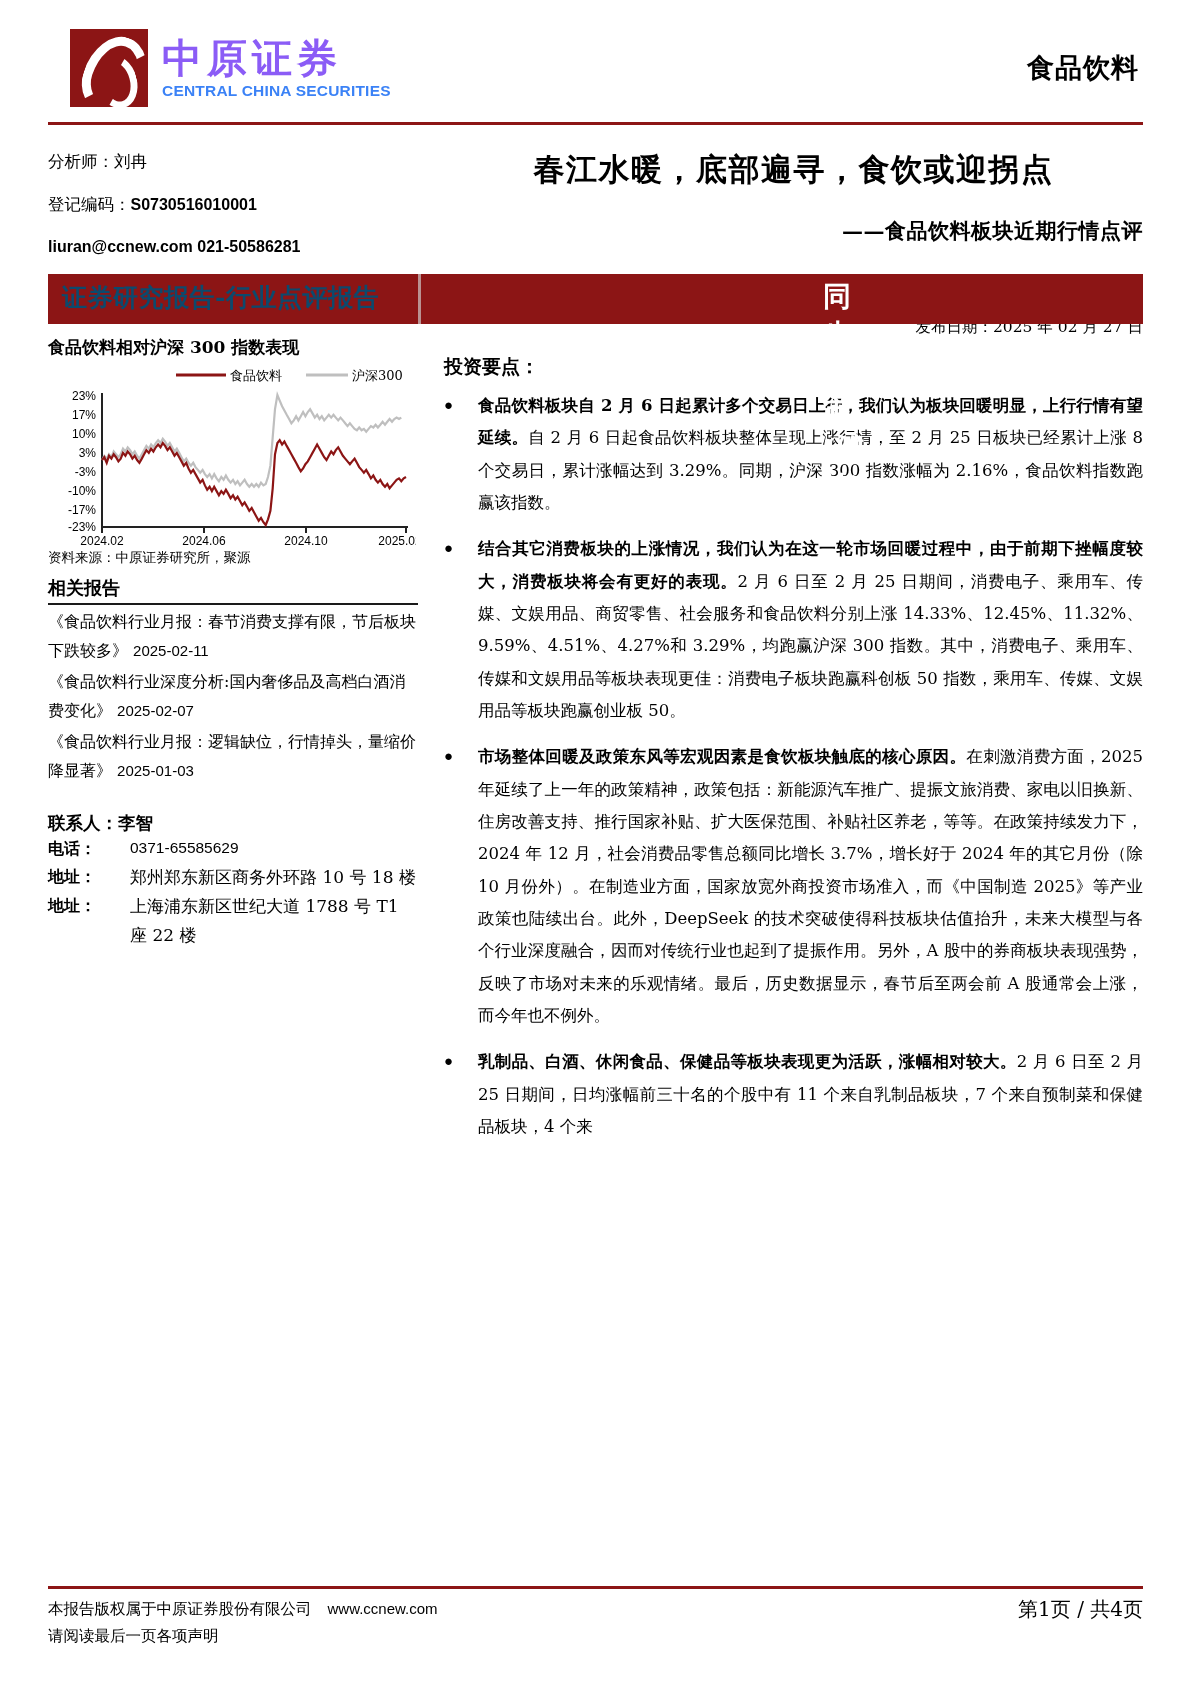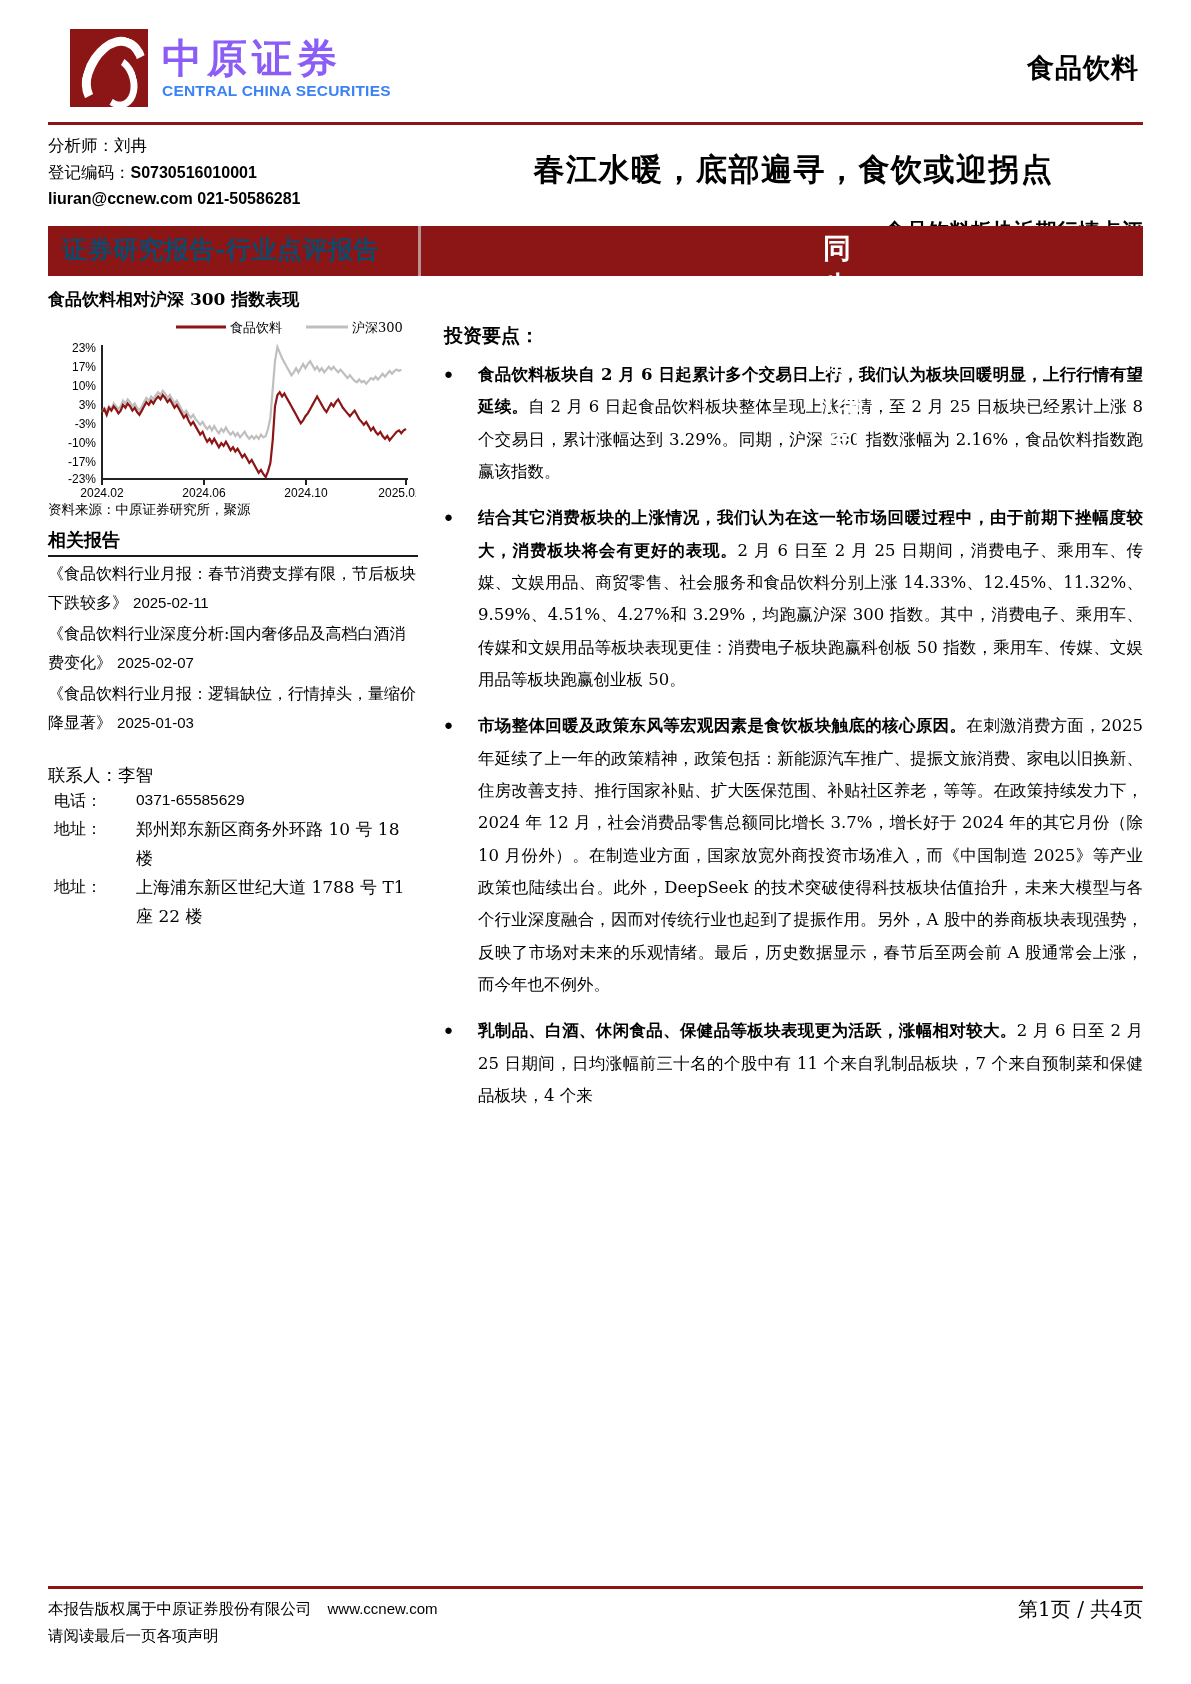--- a/index.html
+++ b/index.html
@@ -114,20 +114,21 @@
     flex: 1;
     padding-left: 18px;
     box-sizing: border-box;
   }
 
   
   .analyst-line {
     font-size: 16.5px;
     line-height: 1.62;
     font-family: "DejaVu Serif", "Liberation Serif", serif;
+    margin-top: 16px;
   }
   .mono-ish { font-family: "Liberation Sans", sans-serif; font-weight: bold; font-size: 16px; }
 
   
   .banner-row {
     position: relative;
     height: 50px;
     margin-top: 14px;
   }
   .banner-bg {
@@ -192,31 +193,31 @@
   .related-item {
     font-size: 16px;
     line-height: 1.78;
     margin-top: 3px;
     font-family: "DejaVu Serif", "Liberation Serif", serif;
   }
   .related-item .dt { font-family: "Liberation Sans", sans-serif; font-size: 15px; }
 
   .contact-head {
     font-size: 17.5px;
-    font-weight: normal;
+    font-weight: bold;
     margin-top: 26px;
     font-family: "DejaVu Serif", "Liberation Serif", serif;
   }
   .contact-row {
     display: flex;
     font-size: 16px;
     line-height: 1.72;
     font-family: "DejaVu Serif", "Liberation Serif", serif;
   }
-  .contact-row .lbl { font-weight: normal; width: 82px; flex: none; margin-left: 6px; }
+  .contact-row .lbl { font-weight: bold; width: 82px; flex: none; }
   .contact-row .val { flex: 1; }
   .contact-row .val.sans { font-family: "Liberation Sans", sans-serif; font-size: 15.5px; }
   .contact-row .val.small { font-size: 17px; }
 
   
   .pubdate {
     text-align: right;
     font-size: 15.5px;
     margin-top: 10px;
     font-family: "DejaVu Serif", "Liberation Serif", serif;
@@ -404,20 +405,21 @@
 
     </div>
 
     <div class="col-right">
 
       <div class="title-main">春江水暖，底部遍寻，食饮或迎拐点</div>
       <div class="title-sub">——食品饮料板块近期行情点评</div>
 
       <div style="height:62px"></div>
 
+      <div class="pubdate">发布日期：2025 年 02 月 27 日</div>
 
       <div class="points-head">投资要点：</div>
 
       <div class="bullet">
         <div class="dot">●</div>
         <div class="bd">
           <b>食品饮料板块自 2 月 6 日起累计多个交易日上行，我们认为板块回暖明显，上行行情有望延续。</b><span>自 2 月 6 日起食品饮料板块整体呈现上涨行情，至 2 月 25 日板块已经累计上涨 8 个交易日，累计涨幅达到 3.29%。同期，沪深 300 指数涨幅为 2.16%，食品饮料指数跑赢该指数。</span>
         </div>
       </div>
 

